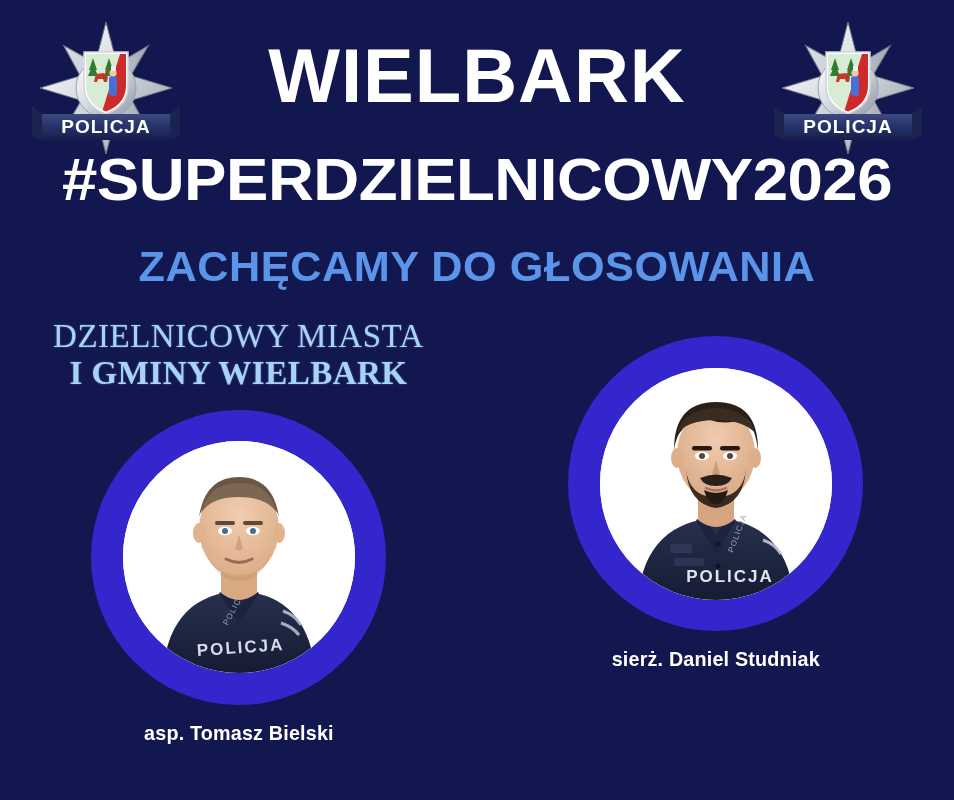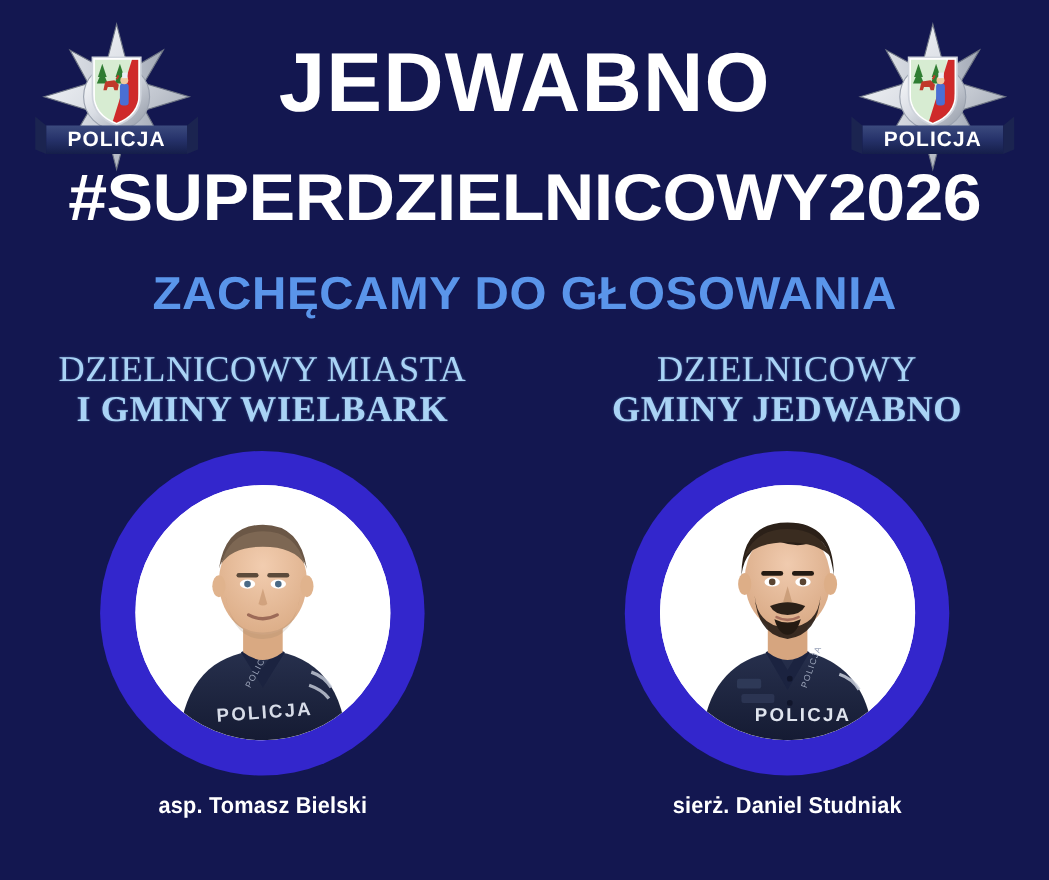--- a/index.html
+++ b/index.html
@@ -263,21 +263,21 @@
       </g>
       <g>
         <path d="M16,96 L144,96 L144,122 L16,122 Z" fill="url(#ribR)"></path>
         <path d="M16,96 L6,88 L6,118 L16,122 Z" fill="#1b2450"></path>
         <path d="M144,96 L154,88 L154,118 L144,122 Z" fill="#1b2450"></path>
         <text x="80" y="115" font-family="Liberation Sans, sans-serif" font-size="19" font-weight="bold" fill="#ffffff" text-anchor="middle" letter-spacing="1">POLICJA</text>
       </g>
     </svg>
   </div>
 
-  <div class="title-main">JEDWABNO</div>
+  <div class="title-main">WIELBARK</div>
   <div class="title-hash">#SUPERDZIELNICOWY2026</div>
   <div class="title-sub">ZACHĘCAMY DO GŁOSOWANIA</div>
 
   <div class="officers">
 
     <div class="officer-col">
       <div class="officer-role">
         <span>DZIELNICOWY MIASTA</span>
         <span class="line2">I GMINY WIELBARK</span>
       </div>
@@ -332,24 +332,20 @@
 
             <path d="M82,100 q6,40 34,40 q28,0 34,-40 q-4,34 -34,34 q-30,0 -34,-34 Z" fill="#9c7f66" opacity="0.22"></path>
           </svg>
         </div>
       </div>
 
       <div class="officer-name">asp. Tomasz Bielski</div>
     </div>
 
     <div class="officer-col">
-      <div class="officer-role">
-        <span>DZIELNICOWY</span>
-        <span class="line2">GMINY JEDWABNO</span>
-      </div>
 
       <div class="portrait-wrap">
         <div class="portrait-inner">
           <svg class="portrait-svg" viewBox="0 0 232 232" aria-hidden="true">
             <defs>
               <linearGradient id="unif2" x1="0" y1="0" x2="0" y2="1">
                 <stop offset="0%" stop-color="#27304d"></stop>
                 <stop offset="100%" stop-color="#151b33"></stop>
               </linearGradient>
               <radialGradient id="skin2" cx="0.5" cy="0.35" r="0.75">

